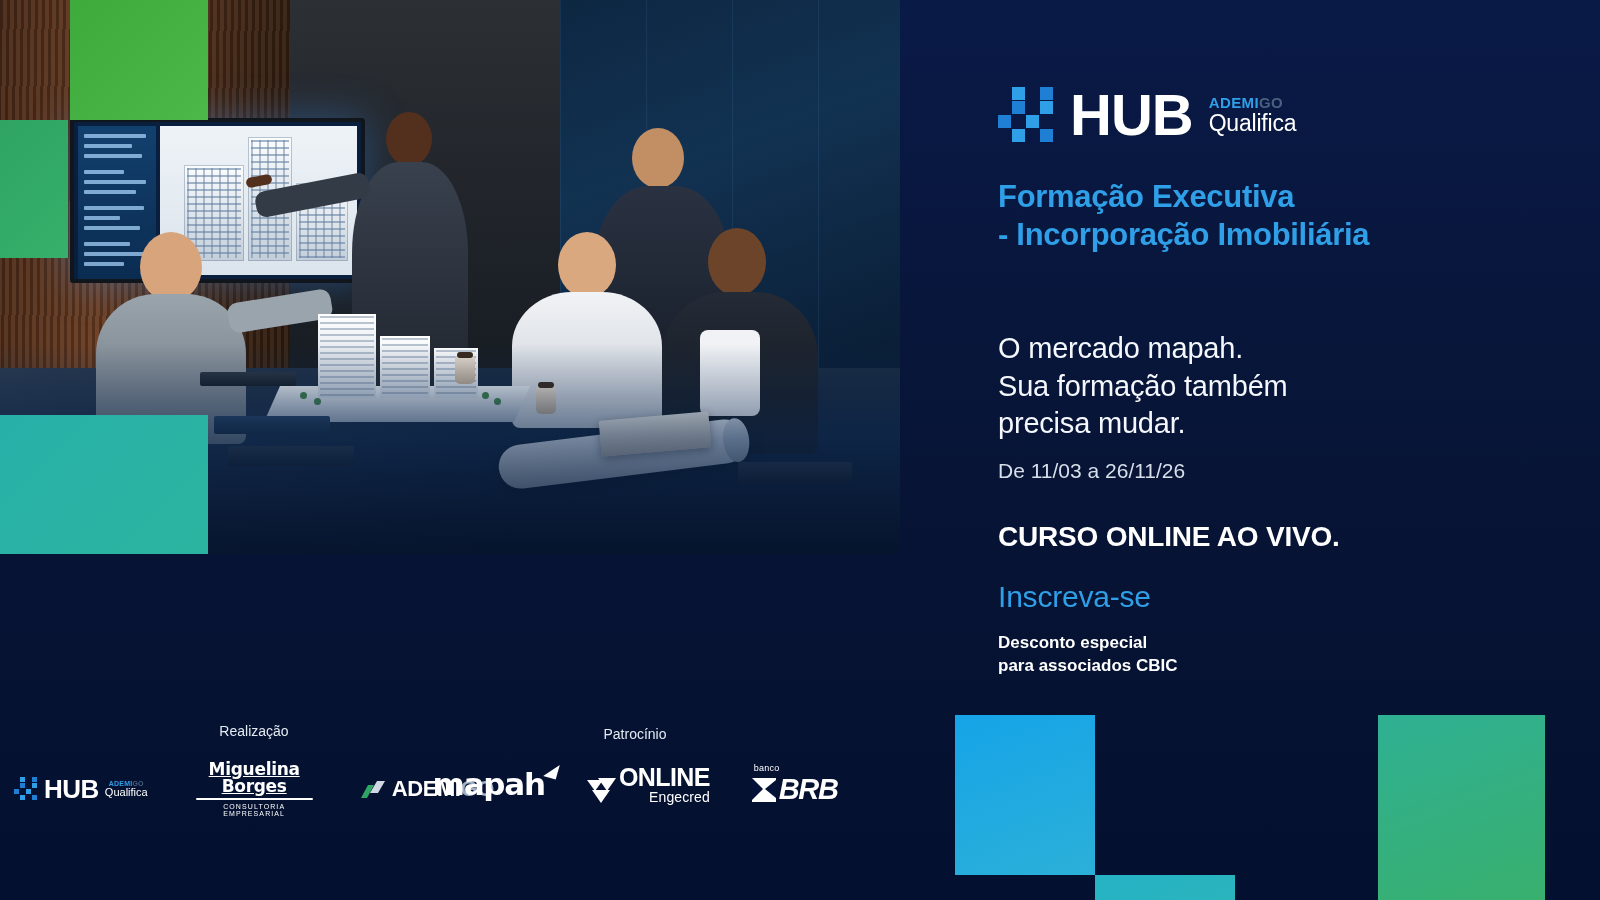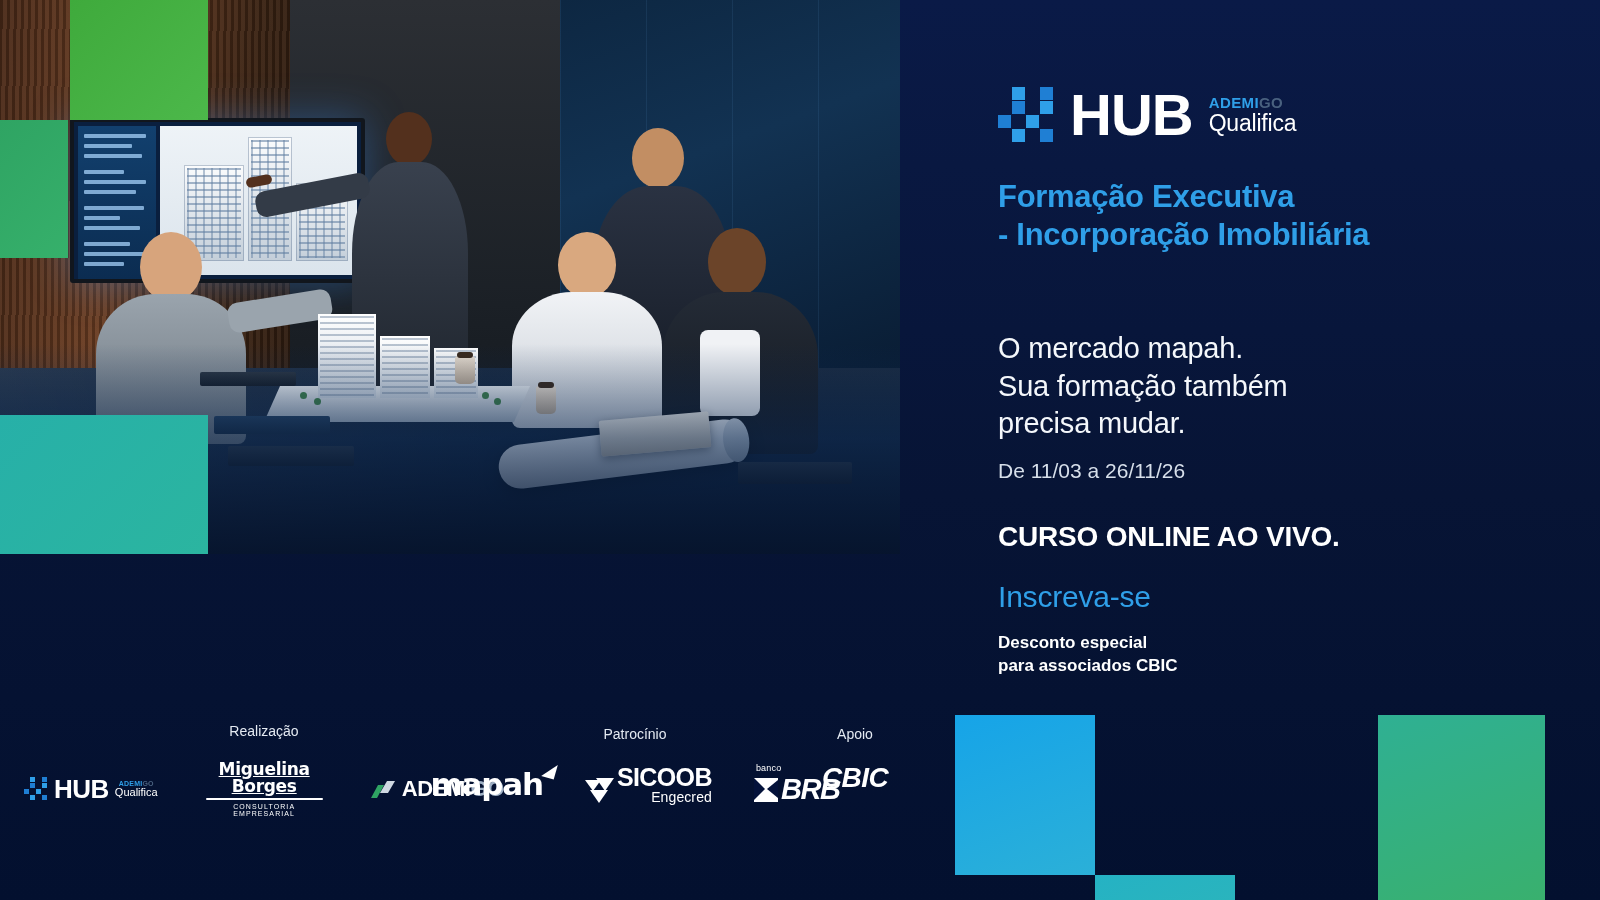--- a/index.html
+++ b/index.html
@@ -304,21 +304,21 @@
     <div class="live">CURSO ONLINE AO VIVO.</div>
     <div class="cta">Inscreva-se</div>
     <div class="discount">
       <div>Desconto especial</div>
       <div>para associados CBIC</div>
     </div>
   </div>
 
   <div class="footer">
 
-    <div class="fgroup" style="left:24px;top:8px;width:480px">
+    <div class="fgroup" style="left:14px;top:8px;width:480px">
       <div class="ftitle">Realização</div>
       <div class="flogos" style="gap:48px">
 
         <div class="f-hub">
           <div class="f-hubmark">
             <span style="left:0;top:12px;width:5px;height:5px;background:#1f7fd4"></span>
             <span style="left:6px;top:6px;width:5px;height:5px;background:#1f7fd4"></span>
             <span style="left:6px;top:18px;width:5px;height:5px;background:#2f9fe8"></span>
             <span style="left:6px;top:0;width:5px;height:5px;background:#2f9fe8"></span>
             <span style="left:12px;top:12px;width:5px;height:5px;background:#2f9fe8"></span>
@@ -361,21 +361,21 @@
           <span class="tick"></span>
         </div>
 
         <div class="sic">
           <div class="sic-mark">
             <span class="sic-tri" style="left:0;top:2px;border-left-width:8px;border-right-width:8px;border-top-width:11px"></span>
             <span class="sic-tri" style="left:11px;top:0;border-left-width:9px;border-right-width:9px;border-top-width:13px"></span>
             <span class="sic-tri" style="left:5px;top:12px;border-left-width:9px;border-right-width:9px;border-top-width:13px"></span>
           </div>
           <div class="sic-txt">
-            <div class="s1">SICOOB</div>
+            <div class="s1">ONLINE</div>
             <div class="s2">Engecred</div>
           </div>
         </div>
 
         <div class="brb">
           <div class="b0">banco</div>
           <div class="brow">
             <div class="brb-mark">
               <svg width="24" height="24" viewBox="0 0 24 24">
                 <rect x="0" y="0" width="24" height="24" fill="#ffffff"></rect>
@@ -383,21 +383,15 @@
                 <polygon points="24,2 13,11 24,20" fill="#04123a"></polygon>
               </svg>
             </div>
             <div class="b1">BRB</div>
           </div>
         </div>
 
       </div>
     </div>
 
-    <div class="fgroup" style="left:780px;top:11px;width:150px">
-      <div class="ftitle">Apoio</div>
-      <div class="flogos">
-        <div class="cbic">CBIC</div>
-      </div>
-    </div>
 
   </div>
 </div>
 
 </body></html>

